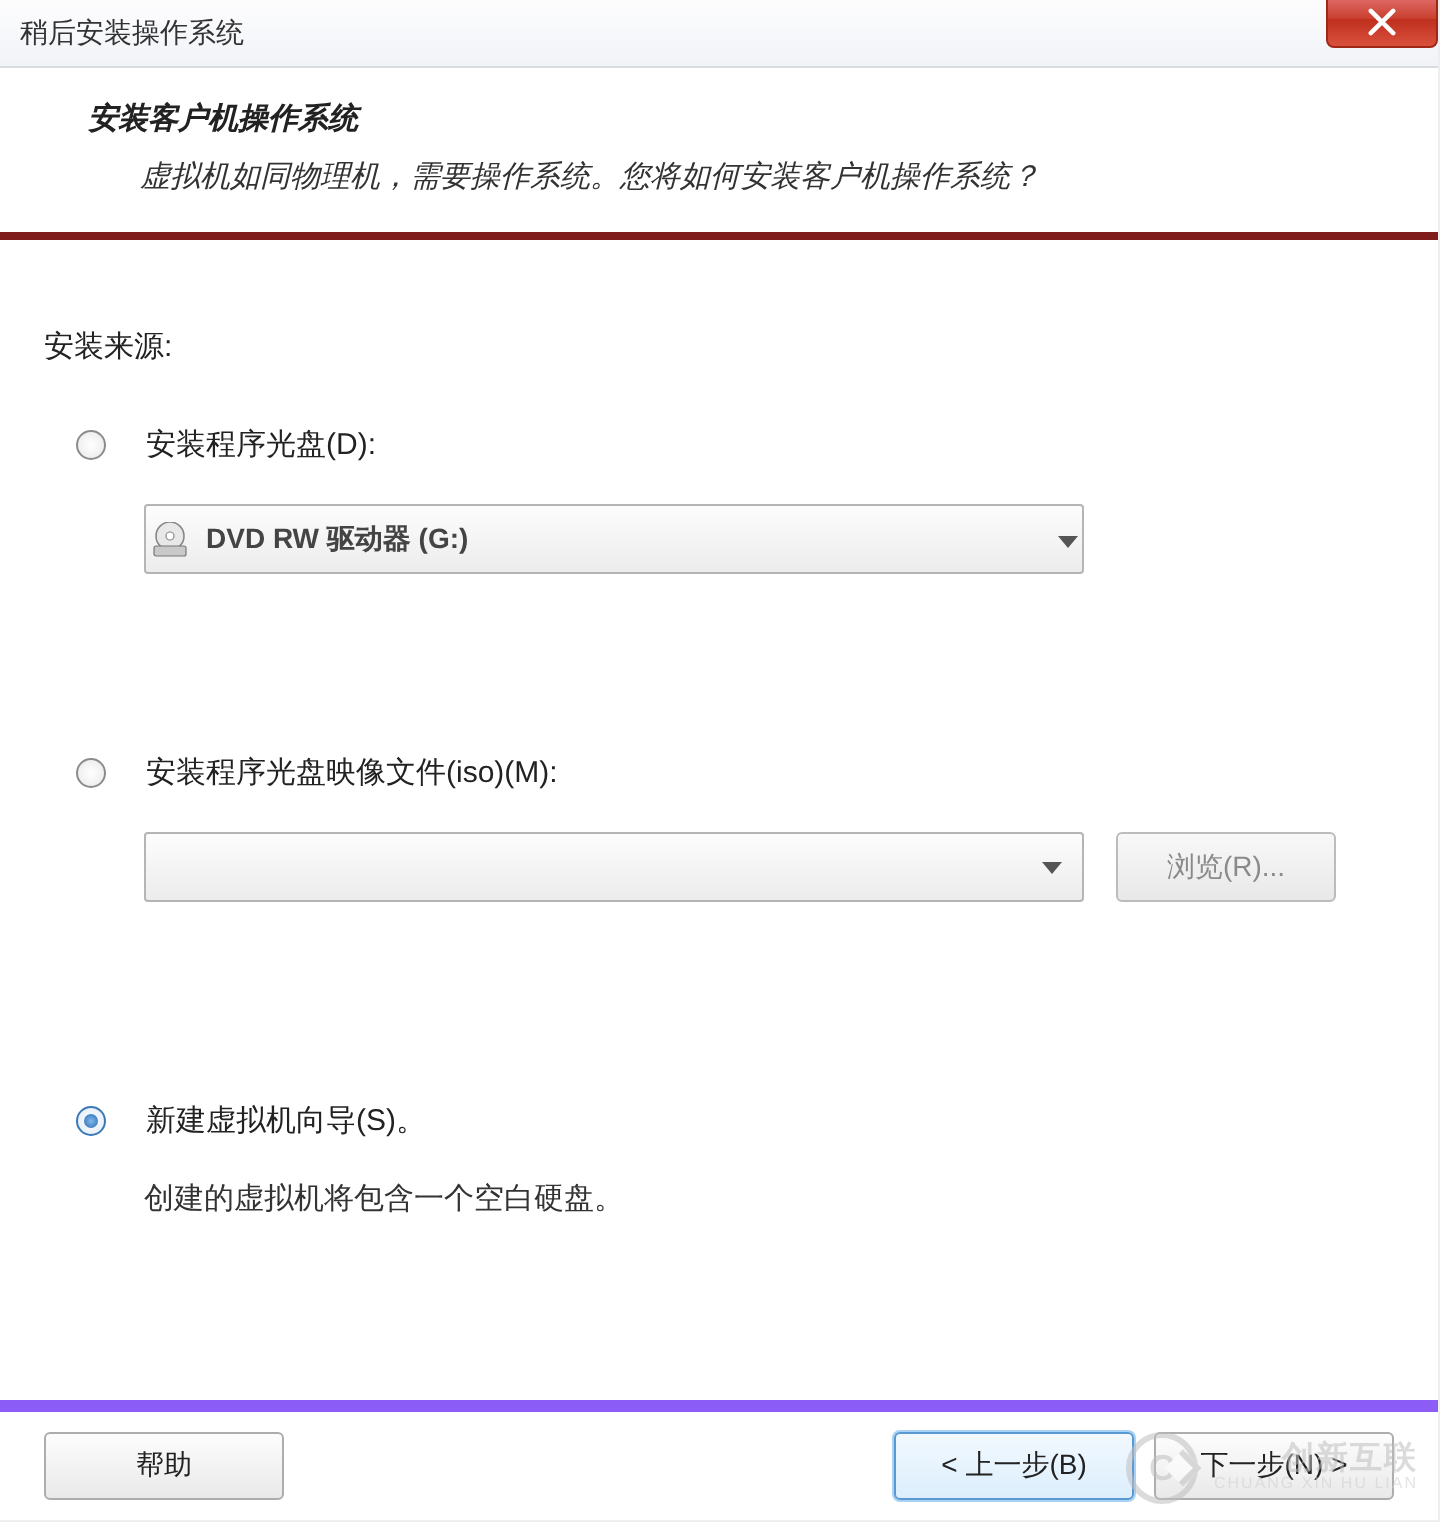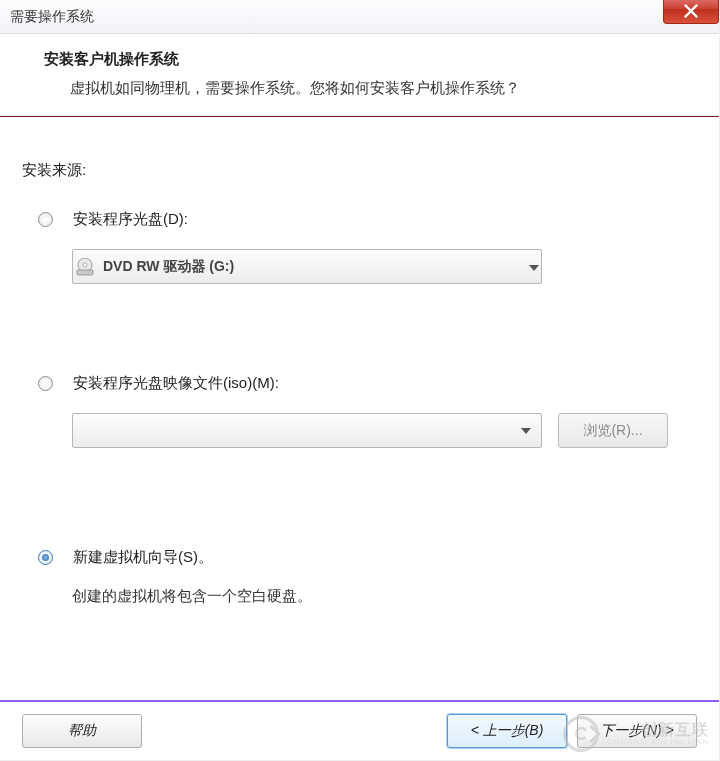--- a/index.html
+++ b/index.html
@@ -40,22 +40,23 @@
     border-top: none;
     border-radius: 0 0 4px 4px;
     display: flex;
     align-items: center;
     justify-content: center;
   }
   .close-btn svg { width: 14px; height: 14px; }
   .content { padding: 0; }
   .header-block {
     padding: 16px 22px 18px 44px;
-    border-bottom: 1px solid #7f1d1d;
-    background: #fff;
+    border-bottom: 4px solid #7f1d1d;
+    background: #fff;
+    font-style: italic;
   }
   .header-title { font-size: 15px; font-weight: bold; color: #222; }
   .header-desc { margin-top: 10px; padding-left: 26px; font-size: 15px; color: #333; }
   .body-area { padding: 20px 22px 0 22px; }
   .section-label { font-size: 15px; margin: 24px 0 30px 0; }
   .option-group { margin-bottom: 90px; }
   .option-group.second { margin-bottom: 100px; }
   .option-group.third { margin-bottom: 40px; }
   .radio-row { display: flex; align-items: center; gap: 20px; margin-bottom: 20px; }
   .radio-outer {
@@ -119,26 +120,25 @@
     align-items: center;
     justify-content: center;
     color: #8a8a8a;
     font-size: 14px;
   }
   .note { margin-left: 50px; margin-top: 16px; font-size: 15px; color: #333; }
   .footer {
     position: absolute;
     left: 0; right: 0; bottom: 0;
     height: 60px;
-    border-top: 2px solid #8b5cf6;
+    border-top: 6px solid #8b5cf6;
     display: flex;
     align-items: center;
     padding: 0 22px;
     background: #fff;
-    font-style: italic;
   }
   .btn {
     height: 34px;
     border: 1px solid #adadad;
     background: linear-gradient(#fdfdfd, #e9e9e9);
     border-radius: 3px;
     font-size: 14px;
     display: flex;
     align-items: center;
     justify-content: center;
@@ -182,21 +182,21 @@
     background: #fff;
   }
   .watermark .wm-text { display: flex; flex-direction: column; line-height: 1.1; }
   .watermark .wm-main { font-size: 16px; color: #bfbfbf; font-weight: bold; letter-spacing: 1px; text-align: right; }
   .watermark .wm-sub { font-size: 8px; color: #cfcfcf; letter-spacing: 1px; }
 </style>
 </head>
 <body>
 
 <div class="titlebar">
-  <span class="title">需要操作系统</span>
+  <span class="title">稍后安装操作系统</span>
   <div class="close-btn">
     <svg viewBox="0 0 10 10">
       <path d="M1 1 L9 9 M9 1 L1 9" stroke="#fff" stroke-width="1.6" stroke-linecap="round"></path>
     </svg>
   </div>
 </div>
 
 <div class="content">
   <div class="header-block">
     <div class="header-title">安装客户机操作系统</div>

